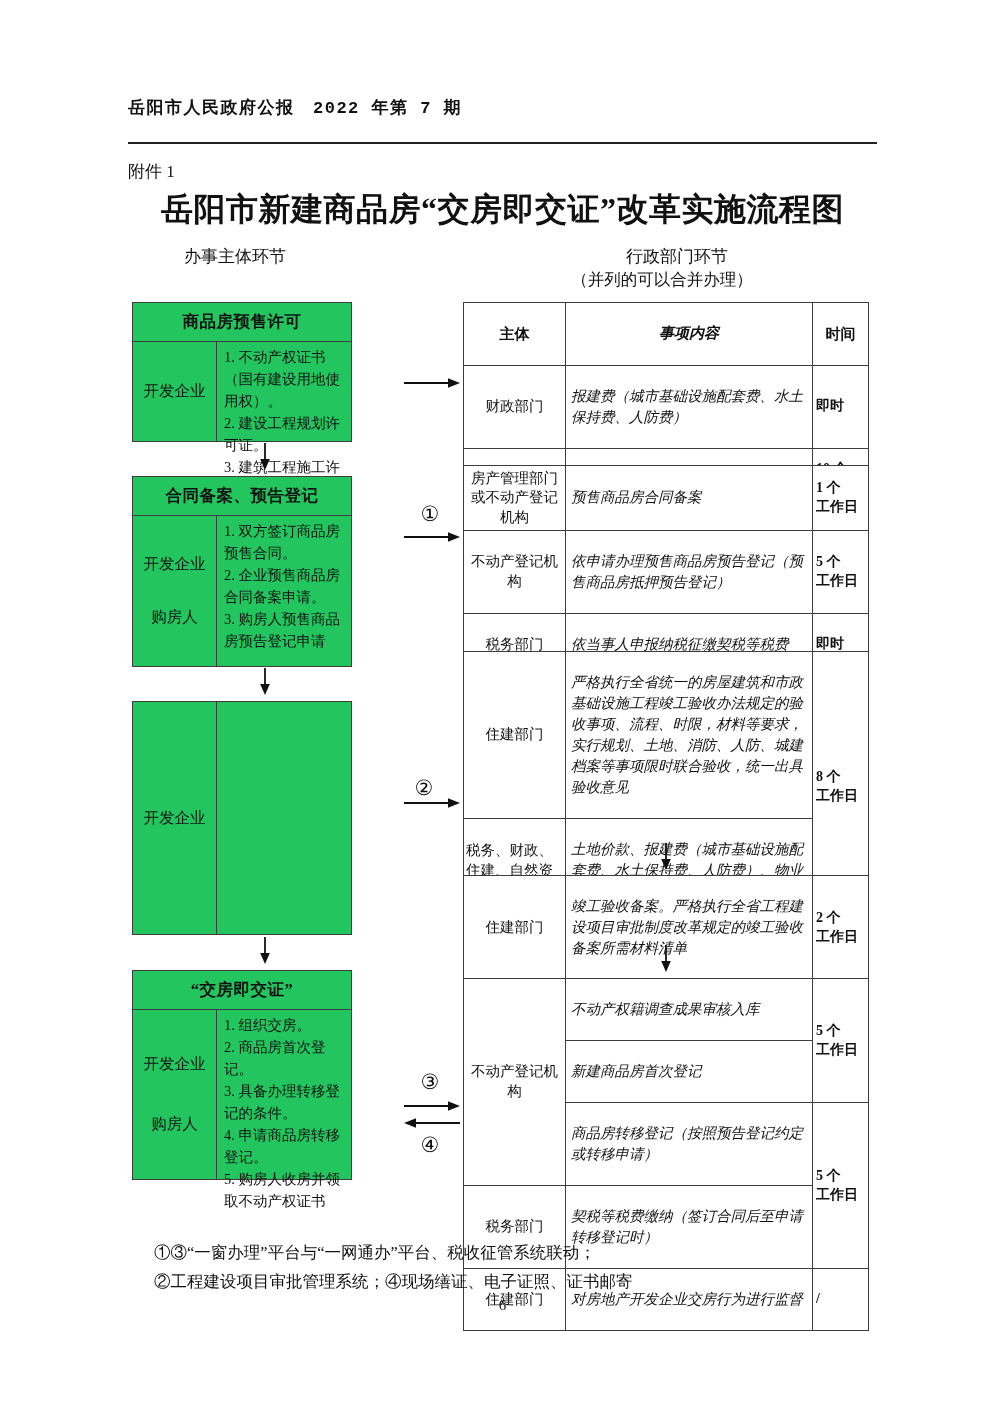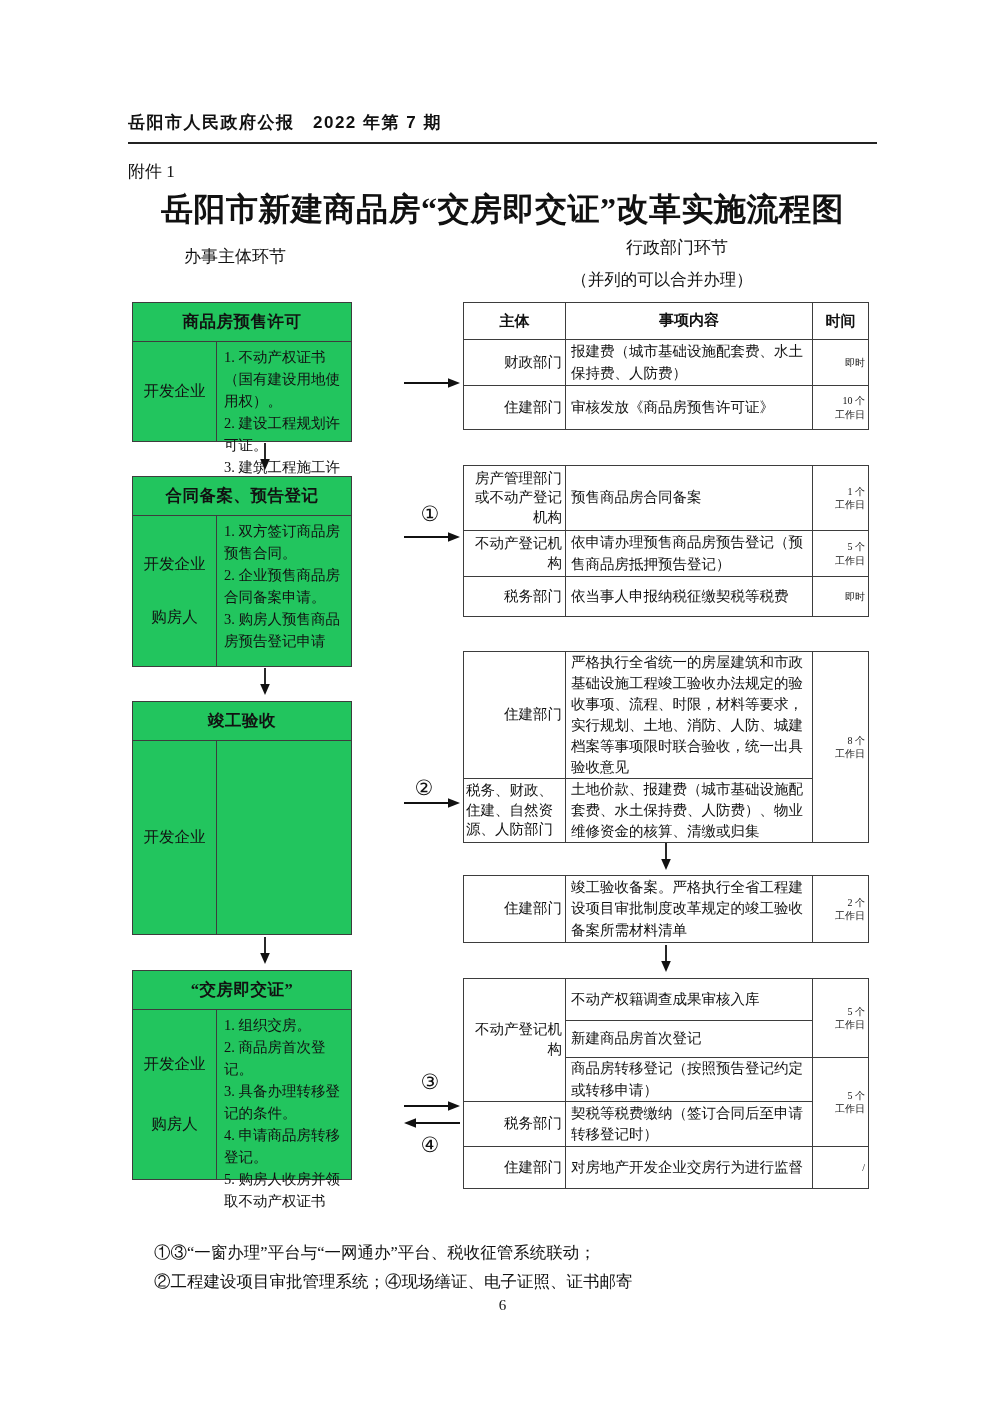--- a/index.html
+++ b/index.html
@@ -4,33 +4,33 @@
 <style>
   * { margin:0; padding:0; box-sizing:border-box; }
   html,body { background:#ffffff; }
   .page {
     position:relative; width:992px; height:1403px; margin:0 auto;
     background:#ffffff; color:#111;
     font-family:"Liberation Serif","DejaVu Serif",serif;
     overflow:hidden;
   }
   .masthead {
-    position:absolute; left:128px; top:111px;
-    font-family:Liberation Sans, sans-serif;
+    position:absolute; left:128px; top:96px;
+    font-family:Liberation Mono, monospace;
     font-weight:bold; font-size:17px; letter-spacing:1.5px; white-space:pre;
   }
   .masthead-rule { position:absolute; left:128px; top:142px; width:749px; height:2px; background:#232323; }
   .attachment { position:absolute; left:128px; top:160px; font-size:17px;text-align:center; }
   .doc-title {
     position:absolute; left:118px; top:188px; width:769px; text-align:center;
     font-size:32px; font-weight:bold; letter-spacing:0.5px;
   }
   .col-label { position:absolute; font-size:17px; text-align:center; }
   .col-label.left  { left:135px; top:245px; width:200px; }
-  .col-label.right { left:577px; top:236px; width:200px; }
+  .col-label.right { left:577px; top:245px; width:200px; }
   .col-sublabel { position:absolute; left:507px; top:269px; width:310px; font-size:16.5px; text-align:center; }
 
   
   .lbox {
     position:absolute; left:132px; width:220px;
     border:1.5px solid #3d3d3d; display:flex; flex-direction:column; background:#22c55e;
   }
   .lbox-title {
     height:39px; border-bottom:1.5px solid #3d3d3d;
     display:flex; align-items:center; justify-content:center;
@@ -47,24 +47,24 @@
   #lbox2 { top:476px; height:191px;justify-content:space-between; }
   #lbox3 { top:701px; height:234px; }
   #lbox4 { top:970px; height:210px; }
 
   
   .rtable {
     position:absolute; left:463px; width:405px;
     border-collapse:collapse; table-layout:fixed; font-size:14.5px; background:#fff;
   }
   .rtable td { border:1.5px solid #3d3d3d; padding:1px 3px; vertical-align:middle; }
-  .rtable .c-sub  { text-align:right; line-height:1.35; }
+  .rtable .c-sub  { text-align:center; line-height:1.35; }
   .rtable .c-sub.la { text-align:left; padding-left:2px; }
-  .rtable .c-con  { text-align:left; padding:0 5px; line-height:1.45; }
-  .rtable .c-time { text-align:right; font-size:10px; line-height:1.35; }
+  .rtable .c-con  { text-align:left; padding:20px 5px; line-height:1.45;font-style:italic; }
+  .rtable .c-time { text-align:left; font-size:14px; line-height:1.35;font-weight:bold; }
   .rtable .th { font-weight:bold; font-size:15px; text-align:center; }
   .preline { white-space:pre-line; }
   #rt1 { top:302px; } #rt2 { top:465px; } #rt3 { top:651px; } #rt4 { top:875px; } #rt5 { top:978px; }
 
   
   .harrow, .varrow { position:absolute; }
   .circ-num {
     position:absolute; width:24px; text-align:center;
     font-size:21px; line-height:24px; color:#111;
   }
@@ -108,21 +108,20 @@
       </div>
       <div class="lbox-items">
         <div>1. 双方签订商品房预售合同。</div>
         <div>2. 企业预售商品房合同备案申请。</div>
         <div>3. 购房人预售商品房预告登记申请</div>
       </div>
     </div>
   </div>
 
   <div class="lbox" id="lbox3">
-    <div class="lbox-title">竣工验收</div>
     <div class="lbox-body">
       <div class="lbox-actor">
         <div>开发企业</div>
       </div>
     </div>
   </div>
 
   <div class="lbox" id="lbox4">
     <div class="lbox-title">“交房即交证”</div>
     <div class="lbox-body">

